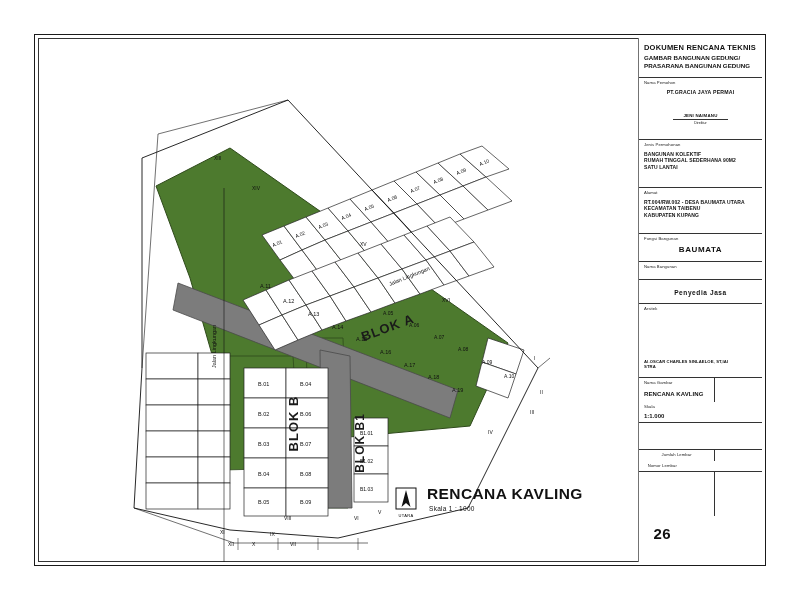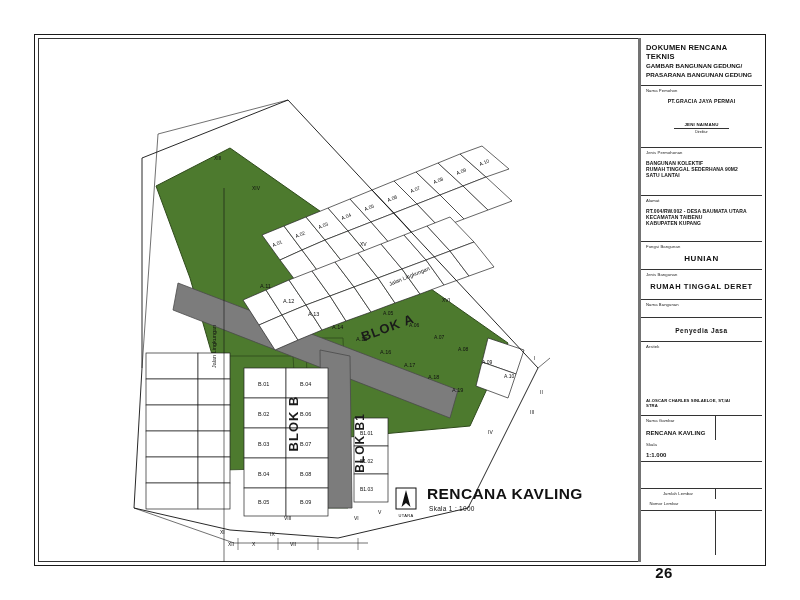--- a/index.html
+++ b/index.html
@@ -51,21 +51,21 @@
   }
   .plan-area svg { display:block; }
 
   
   .title-block {
     position: absolute;
     left: 638px;
     top: 38px;
     width: 124px;
     height: 524px;
-    border-left: 3px solid #737373;
+    border-left: 1px solid #737373;
     box-sizing: border-box;
     background: #fff;
     font-size: 5px;
     color: #111;
   }
   .tb-row {
     border-bottom: 1px solid #333;
     box-sizing: border-box;
     padding: 3px 5px;
     position: relative;
@@ -423,27 +423,23 @@
 
     <div class="tb-row" style="height:46px;">
       <div class="lbl">Alamat</div>
       <div class="val-left" style="margin-top:4px; white-space:pre-line;">RT.004/RW.002 - DESA BAUMATA UTARA
 KECAMATAN TAIBENU
 KABUPATEN KUPANG</div>
     </div>
 
     <div class="tb-row" style="height:28px;">
       <div class="lbl">Fungsi Bangunan</div>
-      <div class="val-big">HUNIAN</div>
-    </div>
-
-    <div class="tb-row" style="height:30px;">
-      <div class="lbl">Jenis Bangunan</div>
-      <div class="val-big" style="font-size:7.5px;">RUMAH TINGGAL DERET</div>
-    </div>
+      <div class="val-big">BAUMATA</div>
+    </div>
+
 
     <div class="tb-row" style="height:18px;">
       <div class="lbl">Nama Bangunan</div>
       <div class="val-center"></div>
     </div>
 
     <div class="tb-row" style="height:24px;">
       <div class="val-big" style="font-size:6.5px;padding-top:6px;">Penyedia Jasa</div>
     </div>
 

